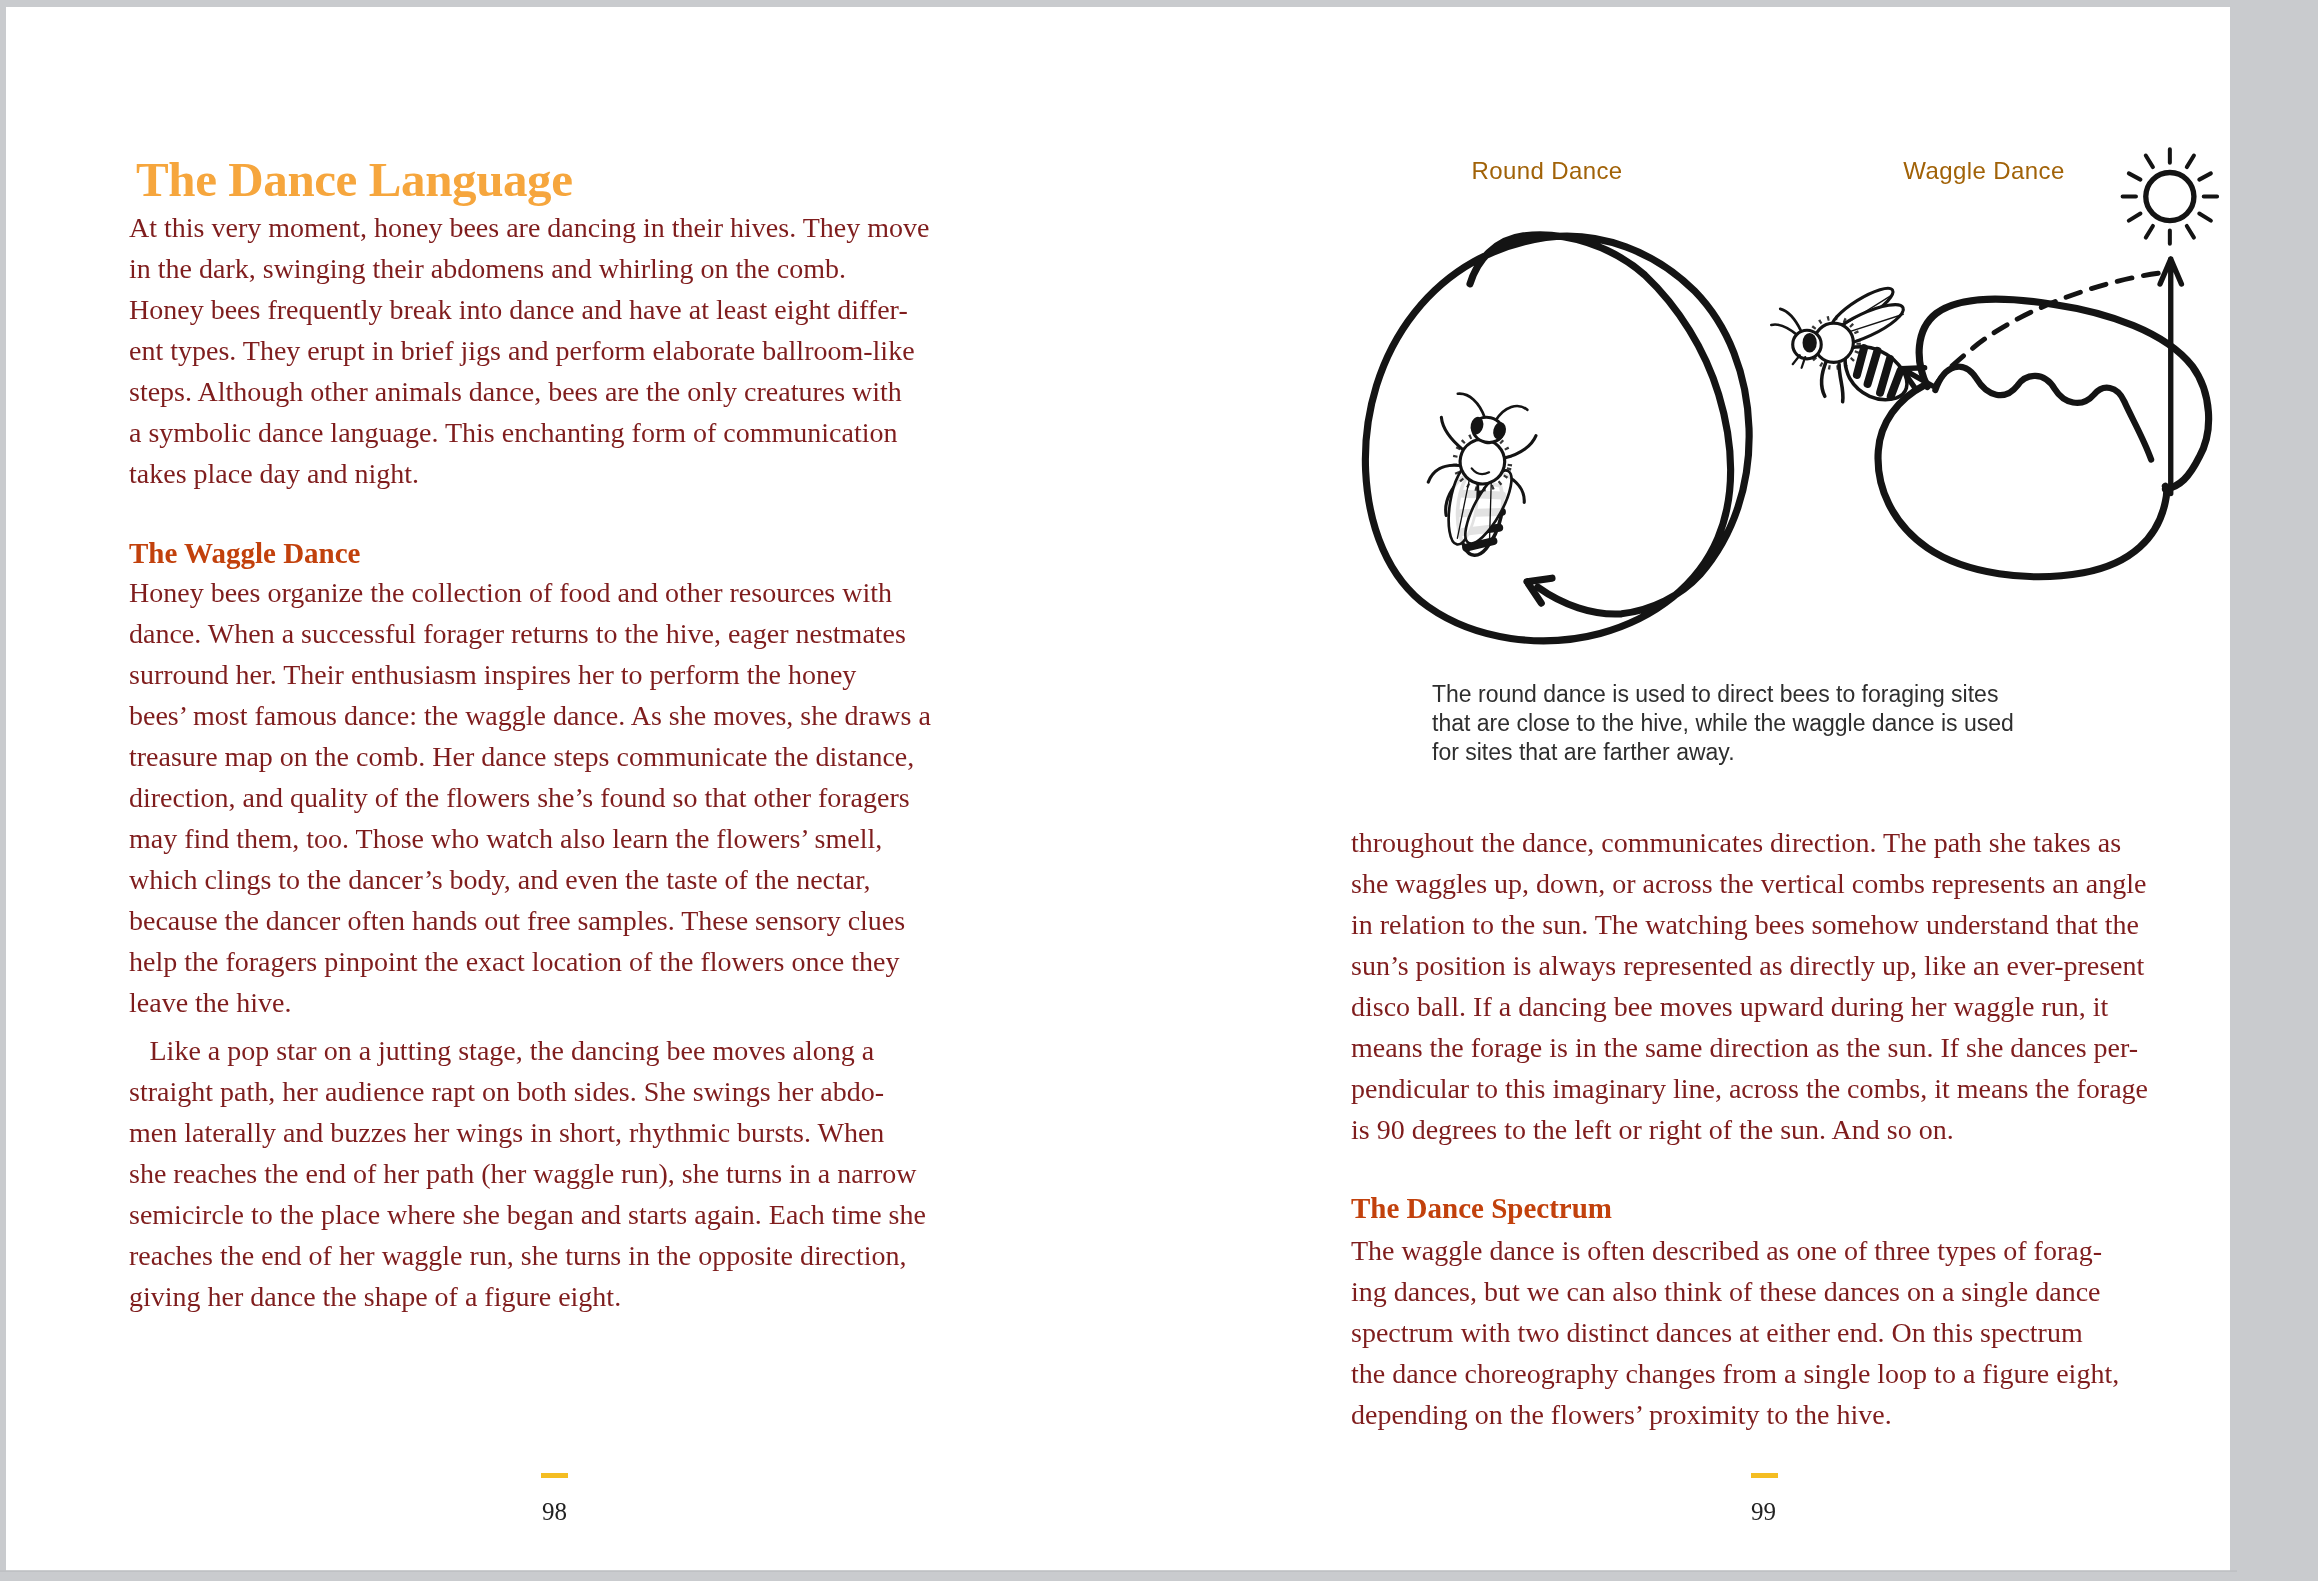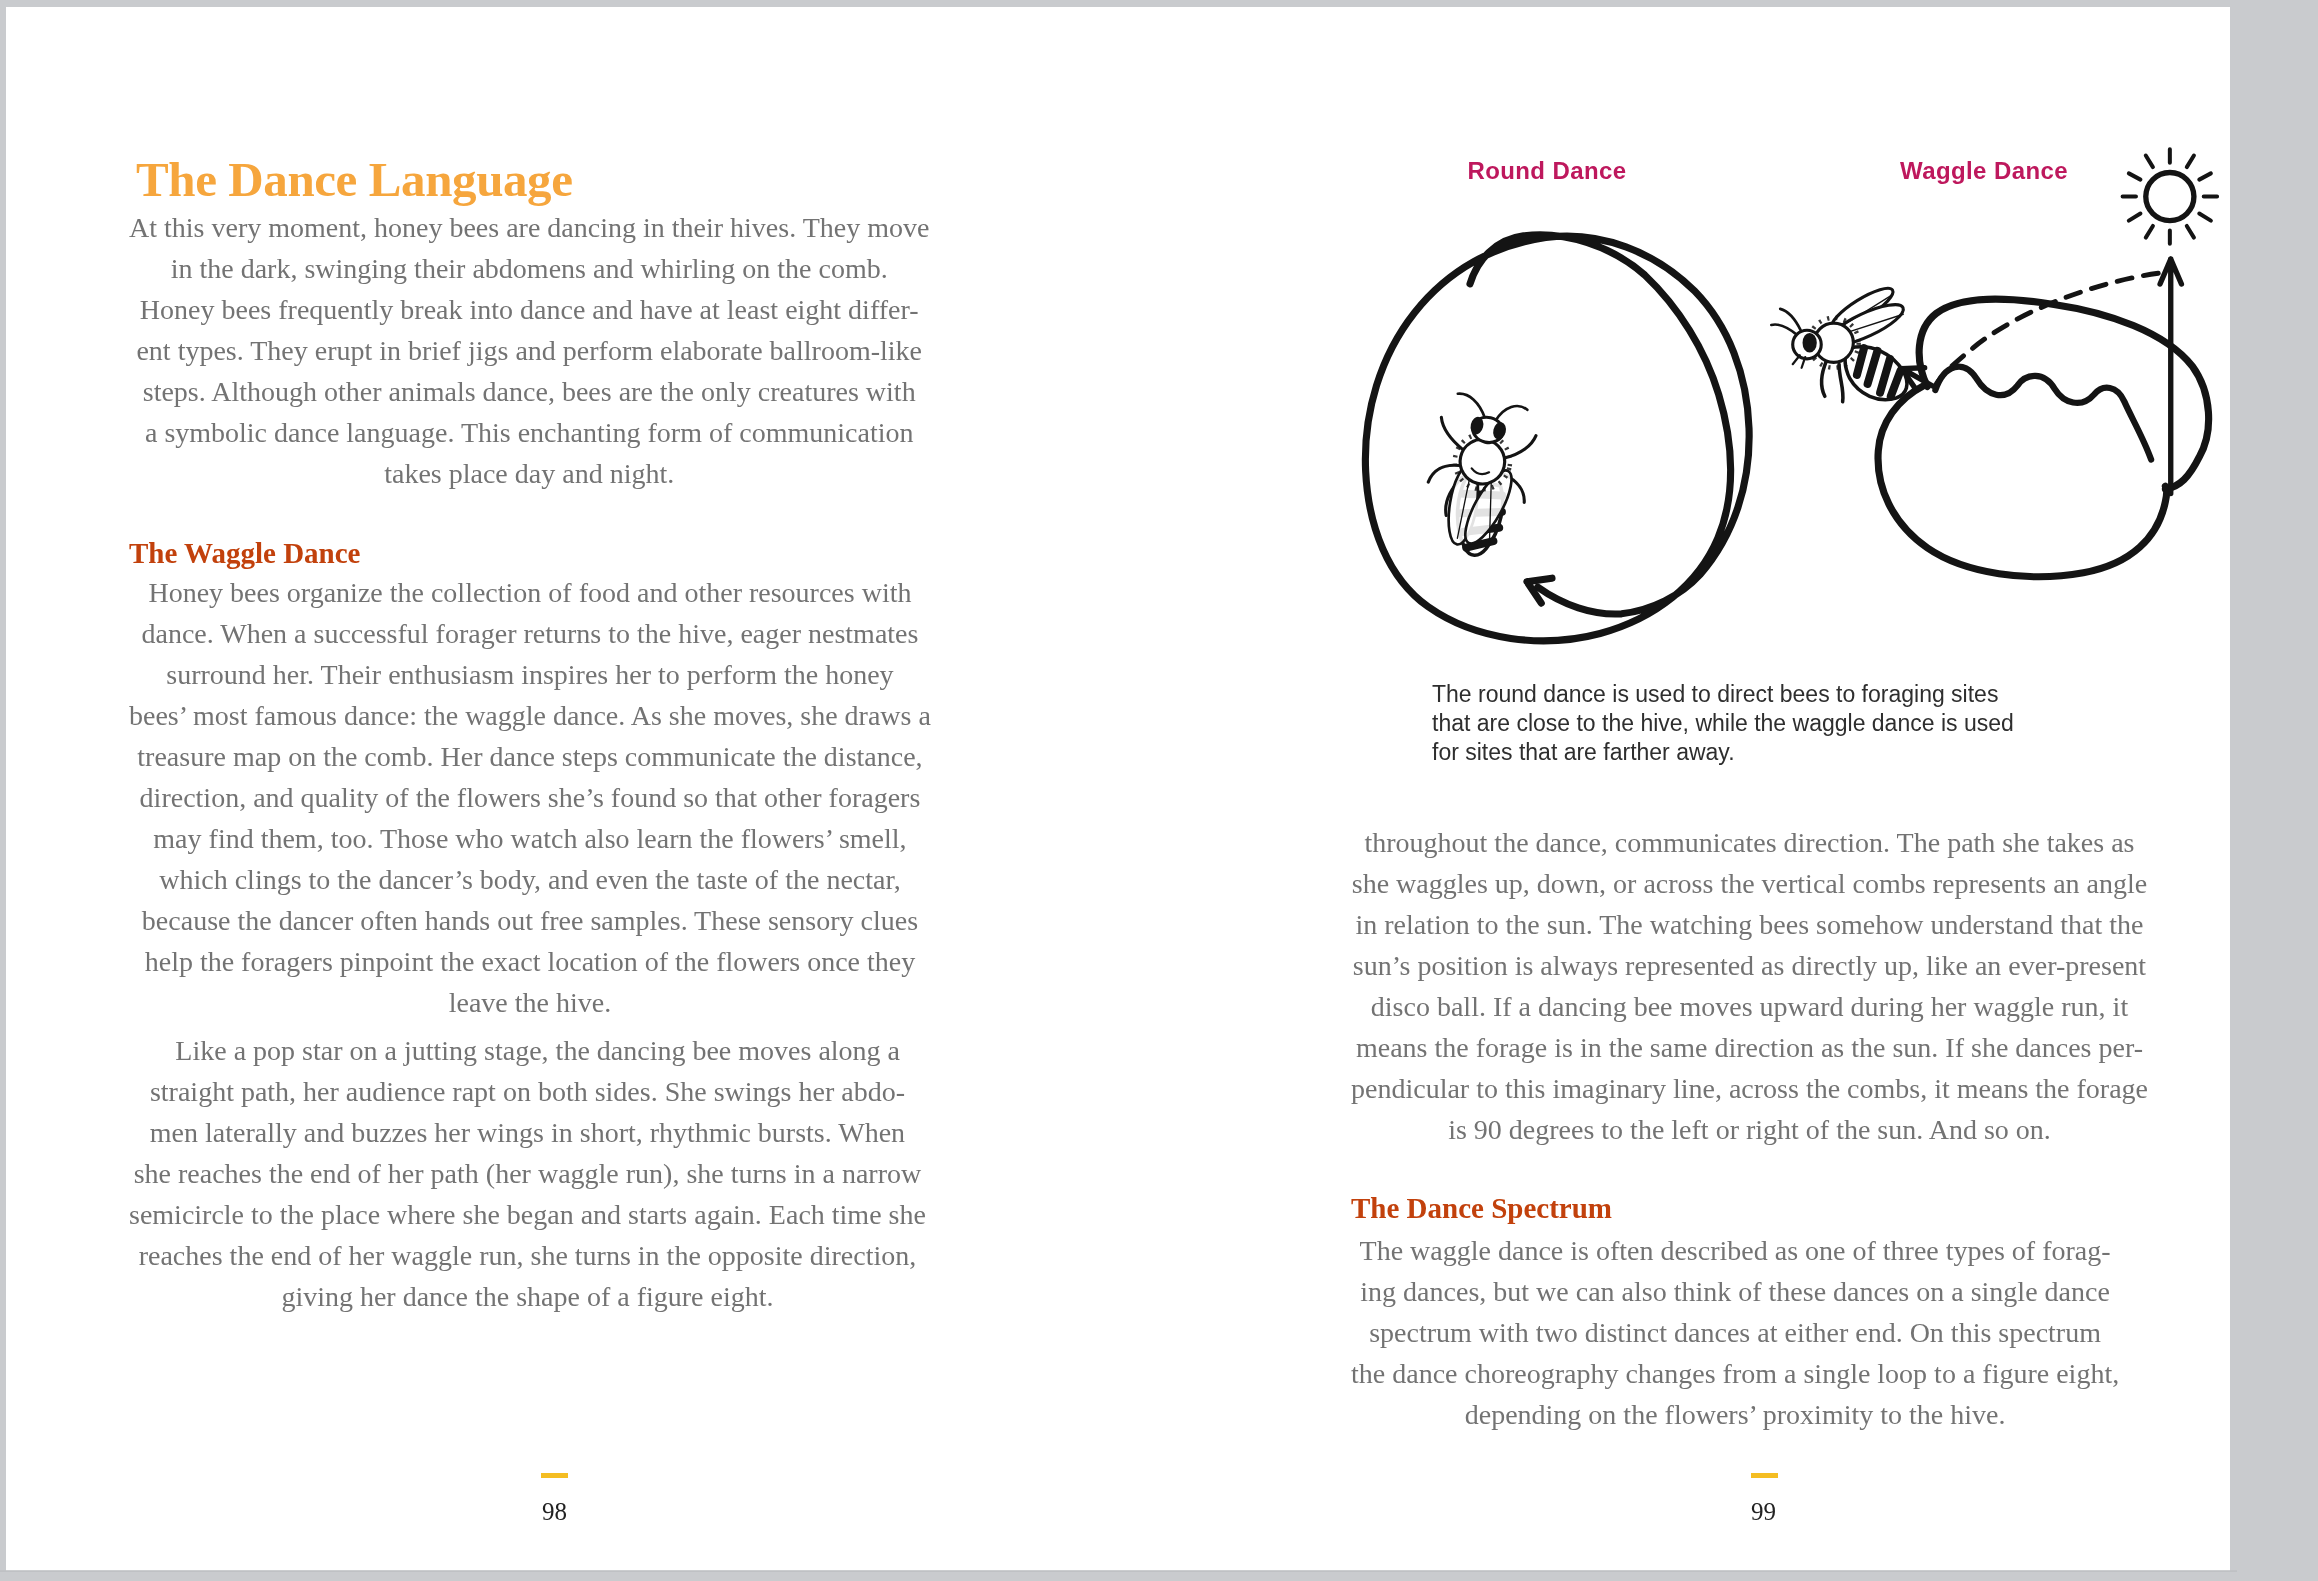--- a/index.html
+++ b/index.html
@@ -6,24 +6,24 @@
   .canvas{position:relative;width:2237px;height:1581px;background:#ffffff;overflow:hidden;
           font-family:"Liberation Serif","DejaVu Serif",serif;color:#1f1f1f;}
   .frame{position:absolute;background:#c9cbce;z-index:60;}
   .frame.top{left:0;top:0;width:2319px;height:7.1px;}
   .frame.left{left:0;top:0;width:6.2px;height:1581px;}
   .frame.right{right:0;top:0;width:7.1px;height:1581px;}
   .frame.bottom{left:0;bottom:0;width:2319px;height:9px;box-shadow:0 -1.8px 0 #bfc1c4;}
   .abs{position:absolute;}
   .title{font-size:49px;font-weight:bold;color:#f6a63d;letter-spacing:-0.4px;line-height:1.15;}
   .subhead{font-size:29px;font-weight:bold;color:#c2410c;line-height:1.2;}
-  .body-text{font-size:28px;line-height:41px;white-space:pre;color:#737373;text-align:center;}
+  .body-text{font-size:28px;line-height:41px;white-space:pre;color:#7f1d1d;}
   .indent{text-indent:20.5px;}
-  .fig-label{font-family:"Liberation Sans","DejaVu Sans",sans-serif;font-size:24px;font-weight:bold;
-             color:#be185d;letter-spacing:0.4px;text-align:center;width:178px;}
+  .fig-label{font-family:"Liberation Sans","DejaVu Sans",sans-serif;font-size:24px;font-weight:normal;
+             color:#a16207;letter-spacing:0.4px;text-align:center;width:178px;}
   .caption{font-family:"Liberation Sans","DejaVu Sans",sans-serif;font-size:23px;line-height:29px;
            color:#2e2e2e;white-space:pre;}
   .pagenum{font-size:25px;color:#222;text-align:center;width:89px;line-height:27px;margin-top:20px;}
   .rule{position:absolute;width:27px;height:4.5px;background:#f4bd22;}
   svg .ink{stroke:#141414;fill:none;stroke-linecap:round;stroke-linejoin:round;}
   svg .fillw{fill:#ffffff;}
 </style>
 </head>
 <body>
 

